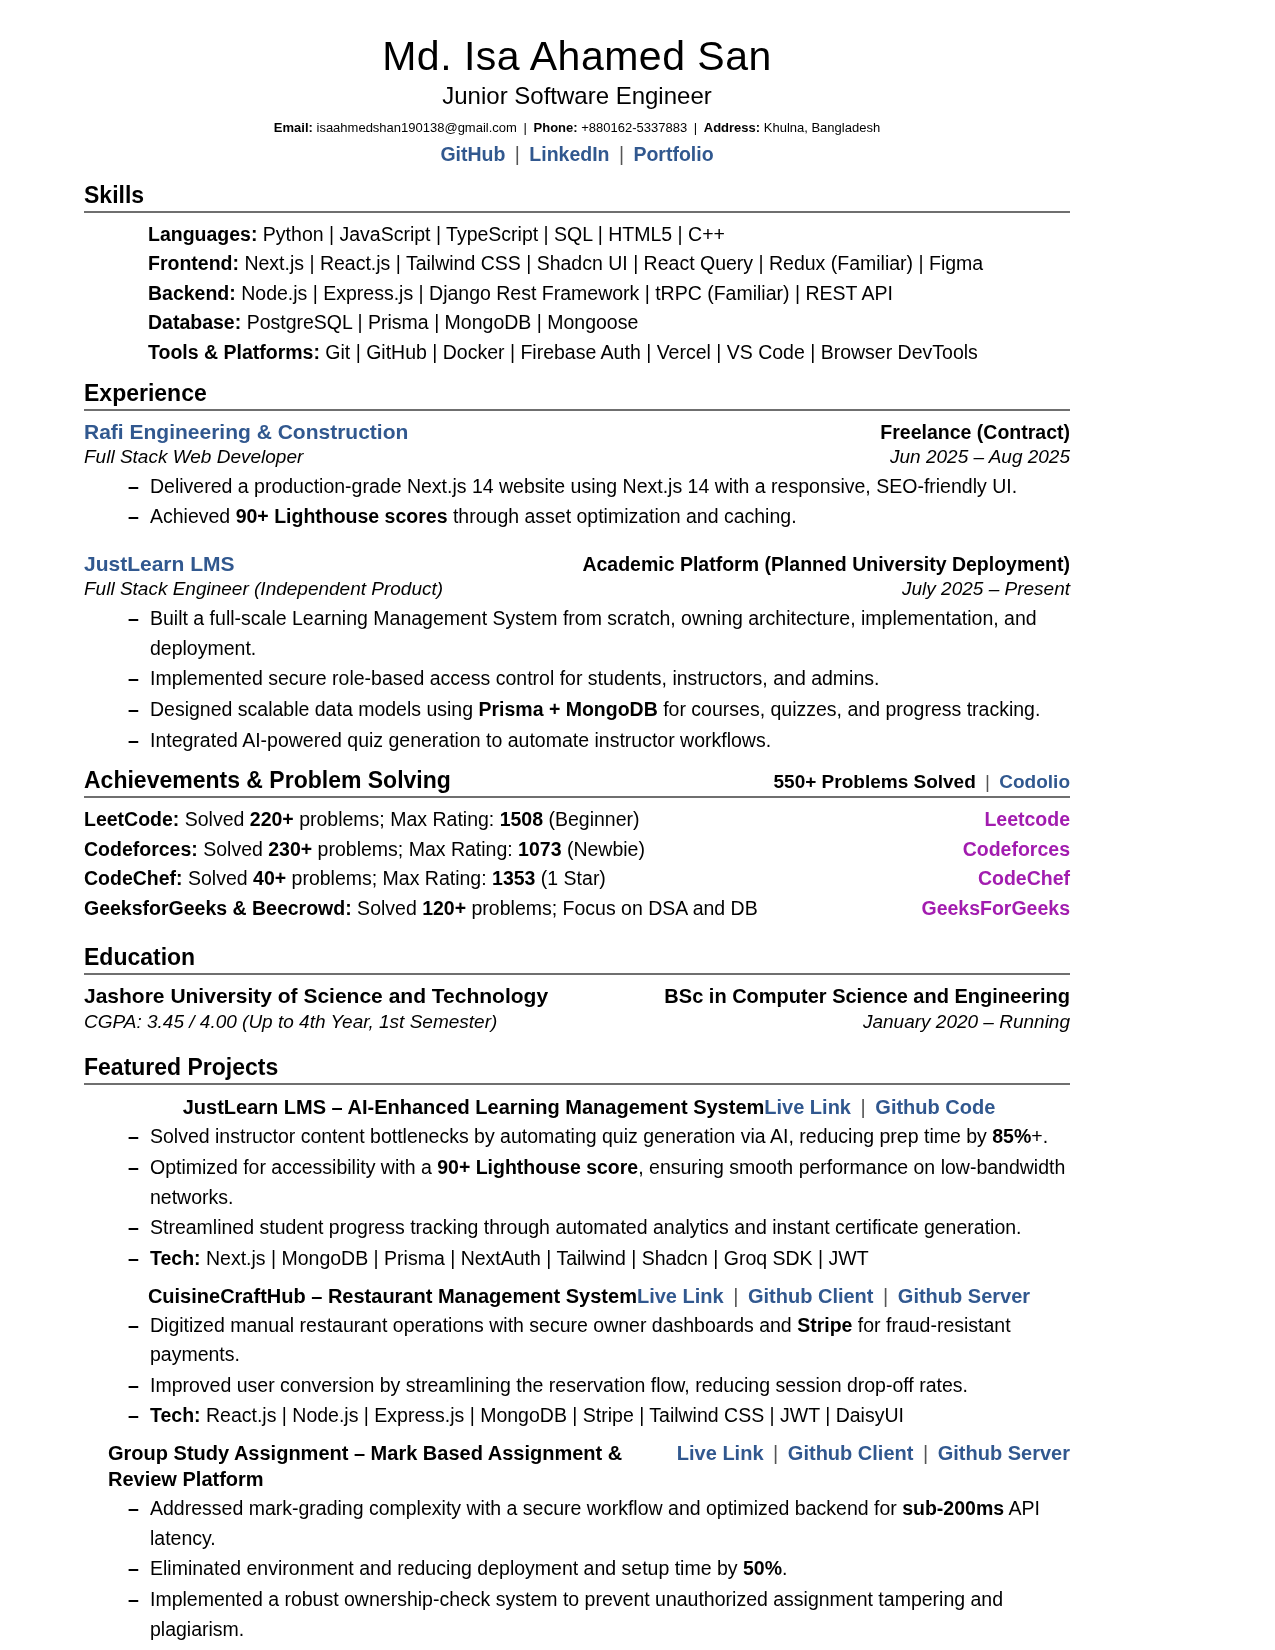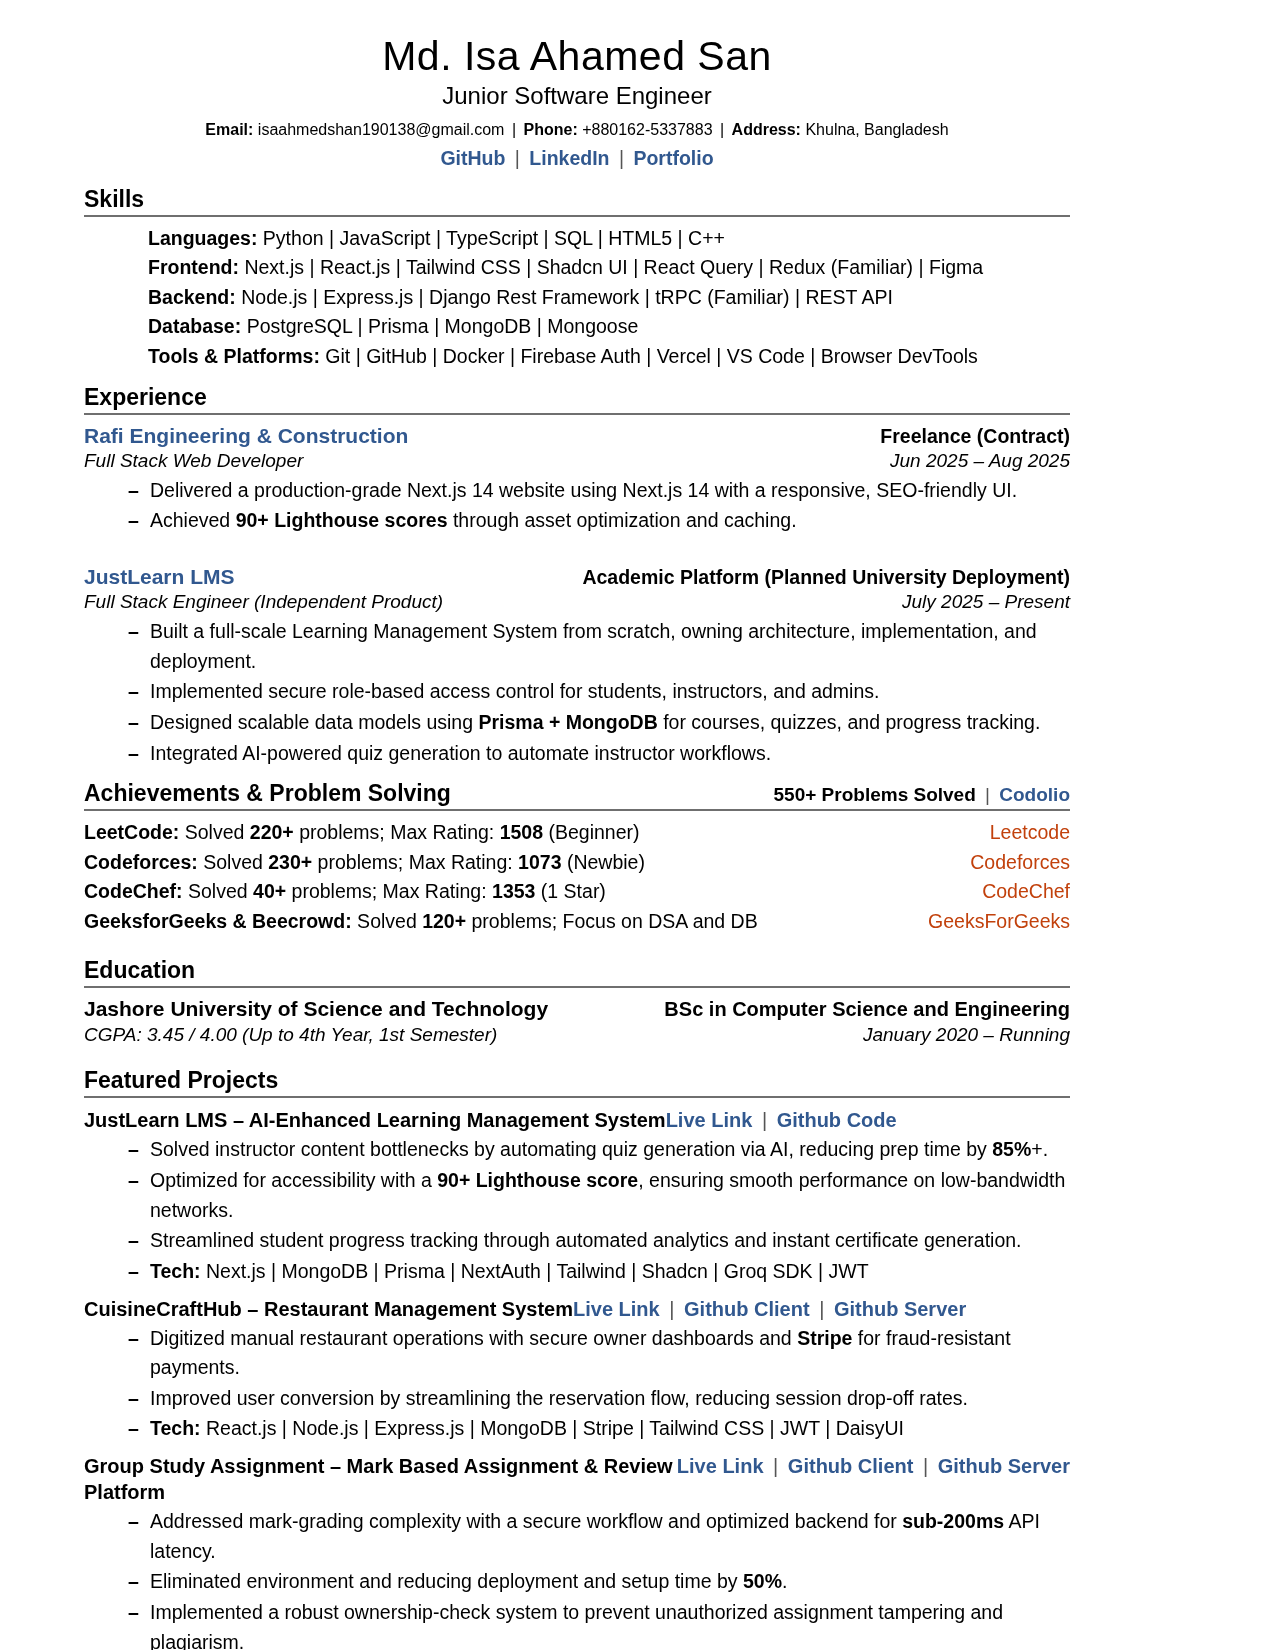--- a/index.html
+++ b/index.html
@@ -28,21 +28,21 @@
   }
   .title {
     text-align: center;
     font-size: 24px;
     font-weight: normal;
     line-height: 1.2;
     margin: 0 0 8px 0;
   }
   .contact-line {
     text-align: center;
-    font-size: 16px;
+    font-size: 13px;
     line-height: 1.35;
     margin-bottom: 5px;
   }
   .contact-line .lbl { font-weight: bold; }
   .sep { color: #000; padding: 0 3px; }
   .links-line {
     text-align: center;
     font-size: 19.5px;
     line-height: 1.35;
     margin-bottom: 14px;
@@ -73,21 +73,21 @@
   .skills { padding-left: 20px; }
   .skill-row {
     font-size: 19.5px;
     line-height: 1.52;
     white-space: nowrap;
     margin-left: 44px;
   }
   .skill-row .cat { font-weight: bold; }
 
   
-  .entry { margin-top: 18px; }
+  .entry { margin-top: 9px; }
   .entry.tight { margin-top: 3px; }
   .entry-row {
     display: flex;
     justify-content: space-between;
     align-items: baseline;
     line-height: 1.3;
   }
   .org {
     font-size: 21px;
     font-weight: bold;
@@ -132,41 +132,42 @@
 
   
   .ach-row {
     display: flex;
     justify-content: space-between;
     align-items: baseline;
     font-size: 19.5px;
     line-height: 1.52;
   }
   .ach-row .ach-text .plat { font-weight: bold; }
-  .ach-row .ach-link { font-weight: normal; color: #c2410c; cursor: pointer; white-space: nowrap; }
+  .ach-row .ach-link { font-weight: bold; color: #a21caf; cursor: pointer; white-space: nowrap; }
 
   
   .edu-row {
     display: flex;
     justify-content: space-between;
     align-items: baseline;
     line-height: 1.32;
   }
   .edu-school { font-size: 21px; font-weight: bold; }
   .edu-degree { font-size: 20px; font-weight: bold; text-align: right; }
   .edu-cgpa { font-size: 19px; font-style: italic; }
   .edu-date { font-size: 19px; font-style: italic; text-align: right; }
 
   
   .proj { margin-top: 9px; }
   .proj-head {
     display: flex;
-    justify-content: flex-start;
+    justify-content: center;
     align-items: baseline;
     line-height: 1.3;
+    margin-left: 24px;
   }
   .proj-name { font-size: 20px; font-weight: bold; }
   .proj-links { font-size: 20px; white-space: nowrap; }
   .proj-links .lnk { color: #31588f; font-weight: bold; }
 
   .spacer-sm { height: 8px; }
 </style>
 </head>
 <body>
 

